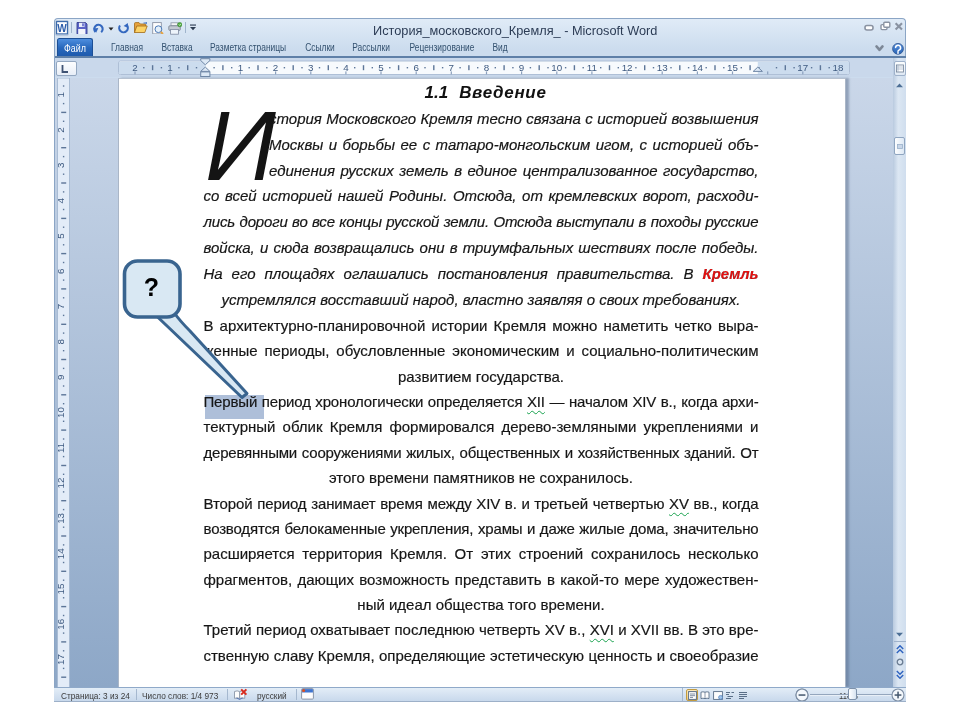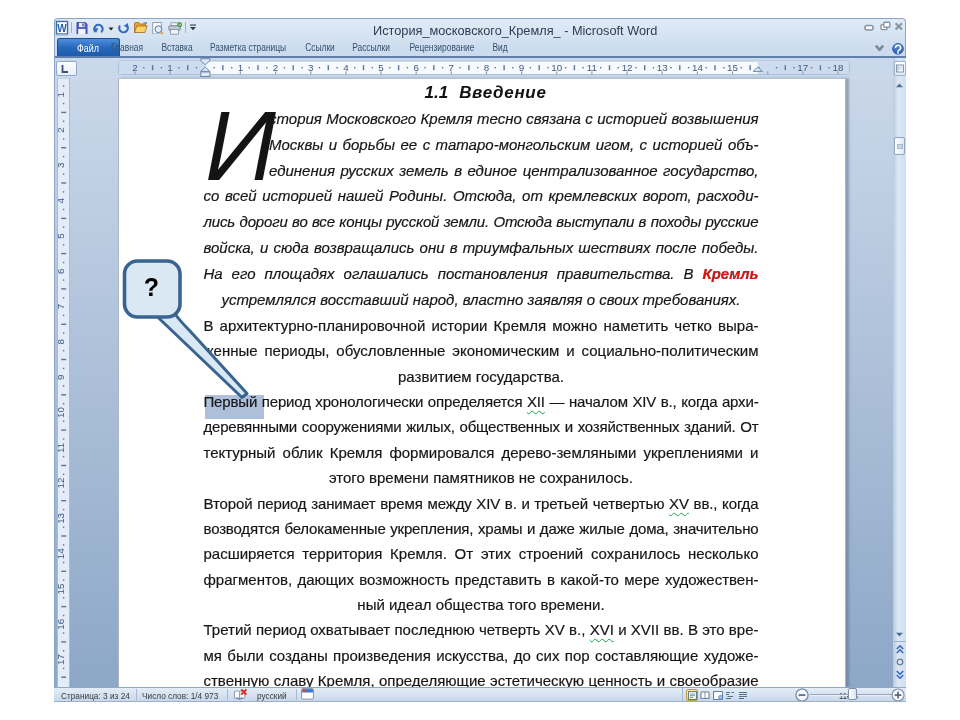--- a/index.html
+++ b/index.html
@@ -82,21 +82,21 @@
   <g stroke="#8a93a2" stroke-width="1.4" fill="#fff">
     <rect x="23" y="4.6" width="6" height="5" rx="1"></rect>
     <rect x="25.8" y="2.2" width="6" height="5" rx="1"></rect>
   </g>
   <g stroke="#8a93a2" stroke-width="2.1" fill="none">
     <path d="M37.6 3.3 L44 9.6 M44 3.3 L37.6 9.6"></path>
   </g>
 </svg>
 
 
-<div class="abs" style="left:56.5px;top:38px;width:63px;height:18.6px;background:linear-gradient(#4e8ede,#2767bc 50%,#1d59ab);border:1px solid #1c4f96;border-bottom:none;border-radius:2.5px 2.5px 0 0;color:#fff;font-size:10.5px;text-align:center;line-height:18px;"><span style="display:inline-block;transform:scaleX(0.85);">Файл</span></div>
+<div class="abs" style="left:56.5px;top:38px;width:36px;height:18.6px;background:linear-gradient(#4e8ede,#2767bc 50%,#1d59ab);border:1px solid #1c4f96;border-bottom:none;border-radius:2.5px 2.5px 0 0;color:#fff;font-size:10.5px;text-align:center;line-height:18px;"><span style="display:inline-block;transform:scaleX(0.85);">Файл</span></div>
 <div class="tabtxt" style="left:127px;"><span class="sqz">Главная</span></div>
 <div class="tabtxt" style="left:176.5px;"><span class="sqz">Вставка</span></div>
 <div class="tabtxt" style="left:248px;"><span class="sqz">Разметка страницы</span></div>
 <div class="tabtxt" style="left:319.5px;"><span class="sqz">Ссылки</span></div>
 <div class="tabtxt" style="left:371px;"><span class="sqz">Рассылки</span></div>
 <div class="tabtxt" style="left:441.5px;"><span class="sqz">Рецензирование</span></div>
 <div class="tabtxt" style="left:500px;"><span class="sqz">Вид</span></div>
 <div class="abs" style="left:55px;top:56px;width:851px;height:1.6px;background:#5f80a8;"></div>
 <svg class="abs" style="left:872px;top:42.5px;" width="36" height="12" viewBox="0 0 36 12">
   <path d="M4.5 3.4 L7.5 6.8 L10.5 3.4" stroke="#7d8897" stroke-width="2.6" fill="none" stroke-linecap="round" stroke-linejoin="round"></path>
@@ -311,30 +311,29 @@
 <div class="line li" style="letter-spacing:-0.16px;">лись дороги во все концы русской земли. Отсюда выступали в походы русские</div>
 <div class="line li">войска, и сюда возвращались они в триумфальных шествиях после победы.</div>
 <div class="line li">На его площадях оглашались постановления правительства. В <span style="color:#e90d0d;font-weight:bold;font-size:15px;">Кремль</span></div>
 <div class="lineL li">устремлялся восставший народ, властно заявляя о своих требованиях.</div>
 </div>
 <div class="abs doc" style="left:203.5px;top:317.1px;width:555px;">
 <div class="line lr">В архитектурно-планировочной истории Кремля можно наметить четко выра-</div>
 <div class="line lr">женные периоды, обусловленные экономическим и социально-политическим</div>
 <div class="lineL lr">развитием государства.</div>
 <div class="line lr" style="letter-spacing:-0.16px;">Первый период хронологически определяется <span class="wavy">XII</span> — началом XIV в., когда архи-</div>
+<div class="line lr">тектурный облик Кремля формировался дерево-земляными укреплениями и</div>
 <div class="line lr" style="letter-spacing:-0.2px;">деревянными сооружениями жилых, общественных и хозяйственных зданий. От</div>
-<div class="line lr">тектурный облик Кремля формировался дерево-земляными укреплениями и</div>
 <div class="lineL lr">этого времени памятников не сохранилось.</div>
 <div class="line lr" style="letter-spacing:-0.1px;">Второй период занимает время между XIV в. и третьей четвертью <span class="wavy">XV</span> вв., когда</div>
 <div class="line lr" style="letter-spacing:-0.16px;">возводятся белокаменные укрепления, храмы и даже жилые дома, значительно</div>
 <div class="line lr">расширяется территория Кремля. От этих строений сохранилось несколько</div>
 <div class="line lr">фрагментов, дающих возможность представить в какой-то мере художествен-</div>
 <div class="lineL lr">ный идеал общества того времени.</div>
 <div class="line lr">Третий период охватывает последнюю четверть XV в., <span class="wavy">XVI</span> и XVII вв. В это вре-</div>
-<div class="line lr">мя были созданы произведения искусства, до сих пор составляющие художе-</div>
 <div class="line lr">ственную славу Кремля, определяющие эстетическую ценность и своеобразие</div>
 </div>
 
 <svg class="abs" style="left:118px;top:253px;" width="132" height="162" viewBox="0 0 132 162">
   <path d="M37 61.5 L56 59.5 Q62 68 72 78 L129 140.5 L124 144.5 Z" fill="#d9e8f3" stroke="#39648f" stroke-width="3" stroke-linejoin="round"></path>
   <rect x="6.5" y="8" width="55.5" height="56" rx="13" fill="#d9e8f3" stroke="#39648f" stroke-width="3.6"></rect>
   <text x="33.5" y="43" font-size="25" font-weight="bold" fill="#000" text-anchor="middle">?</text>
 </svg>
 
 

